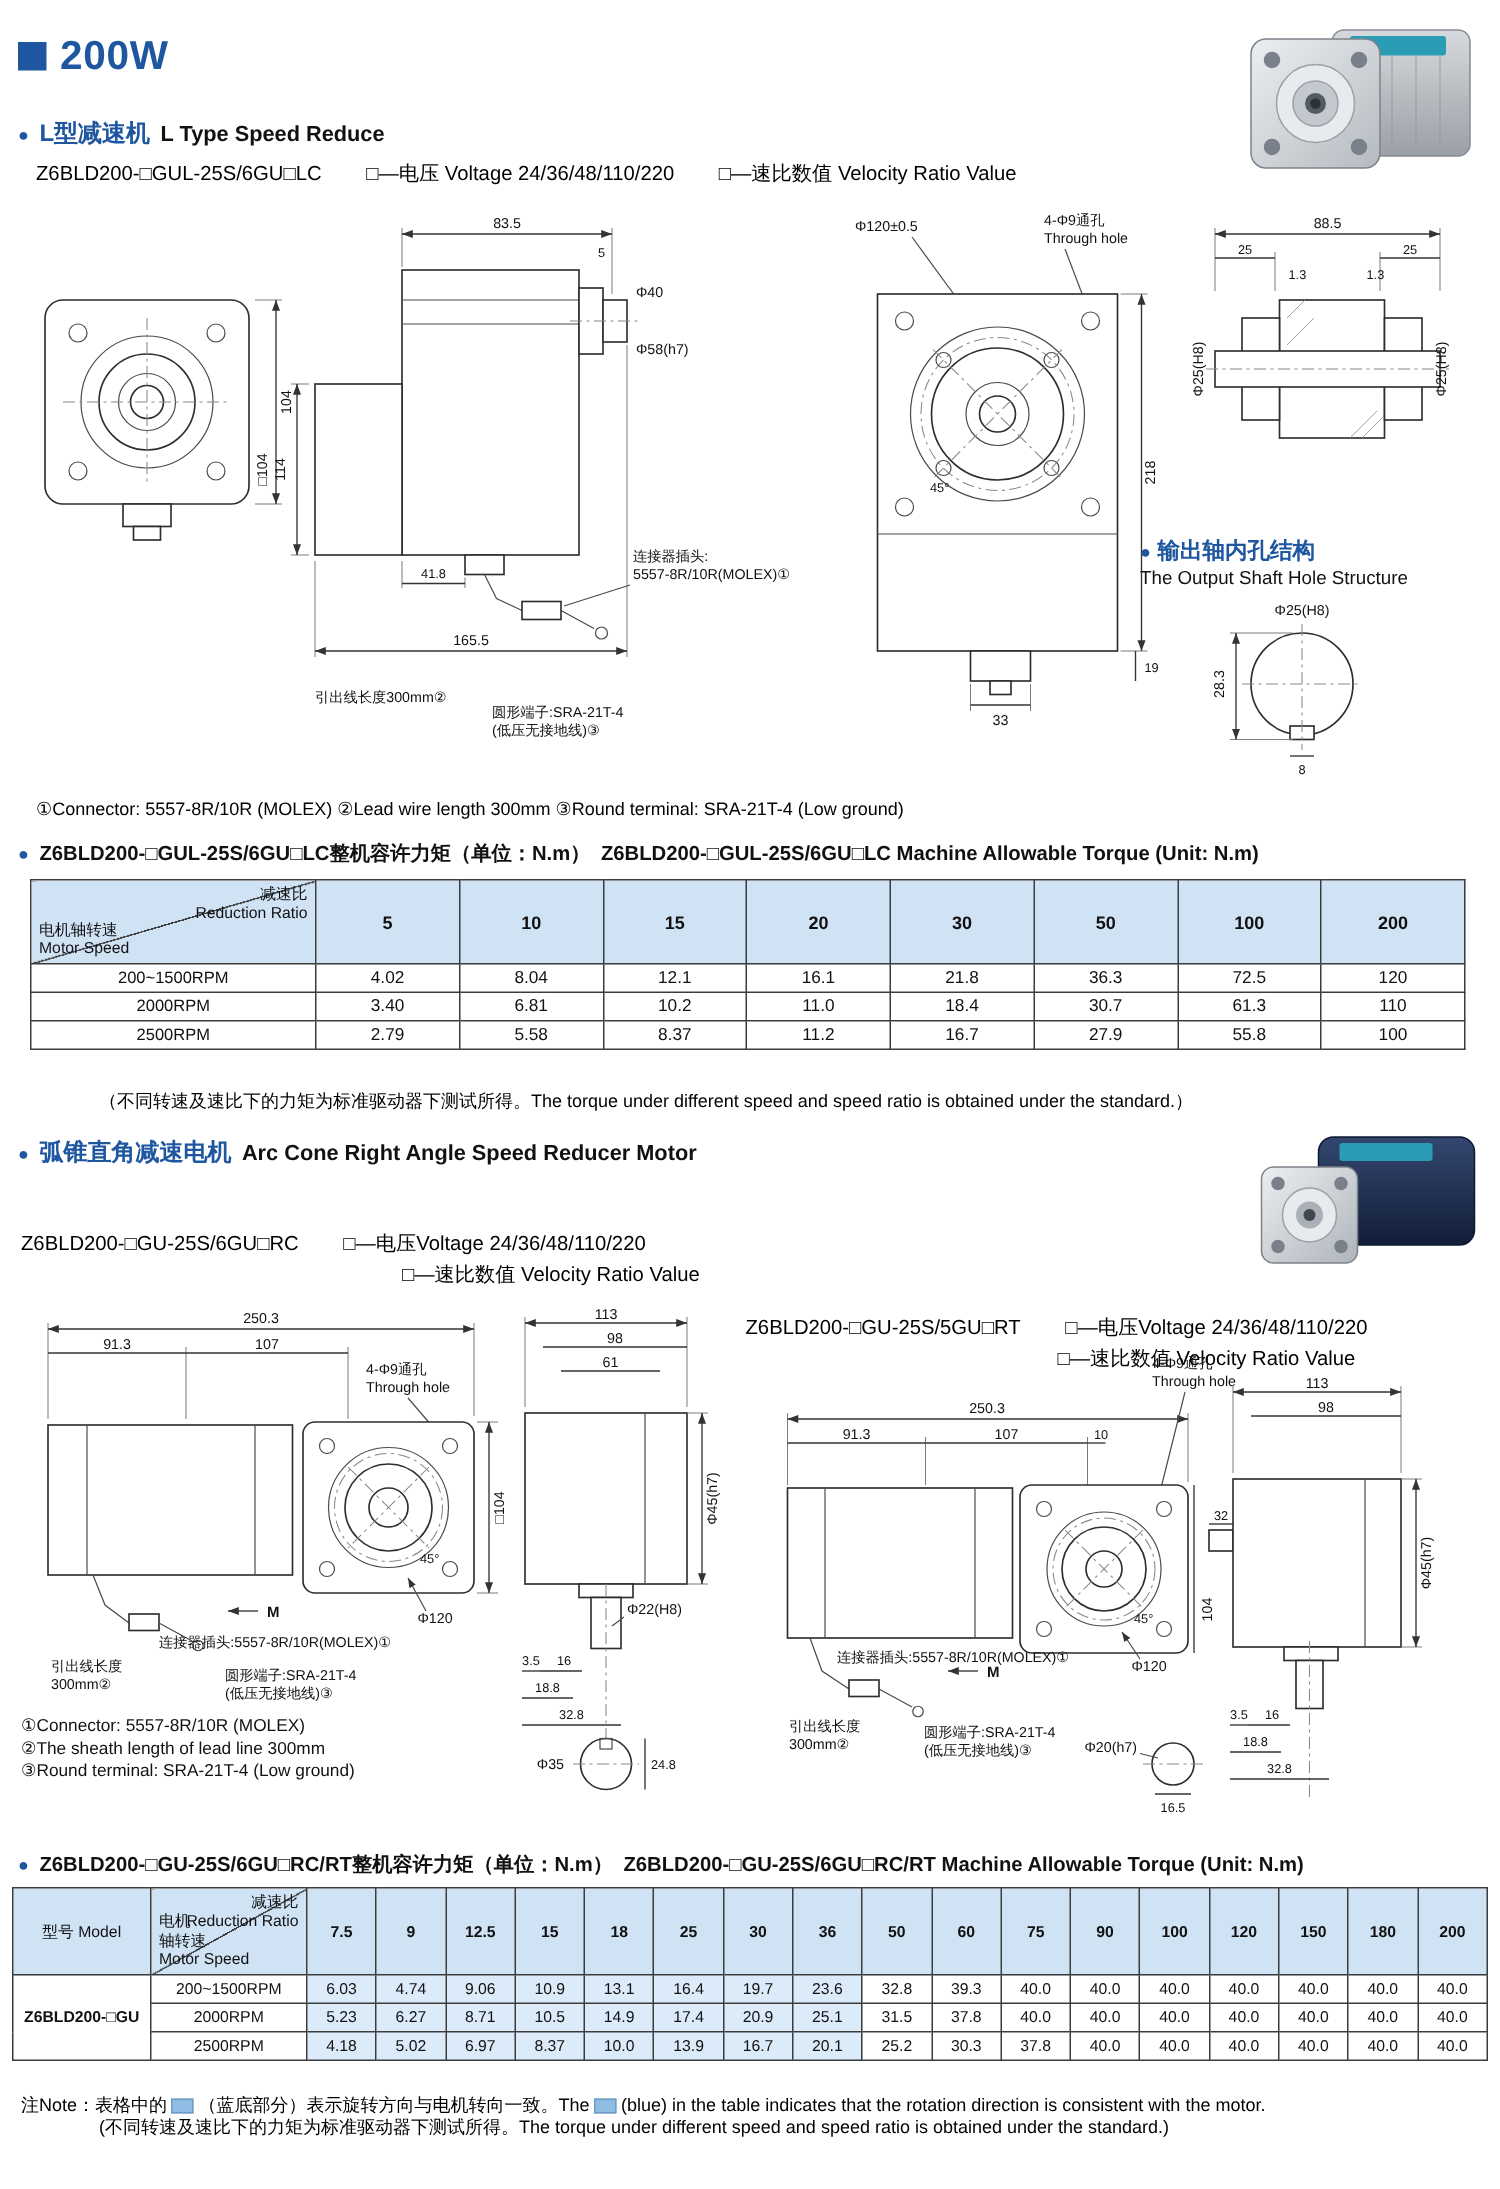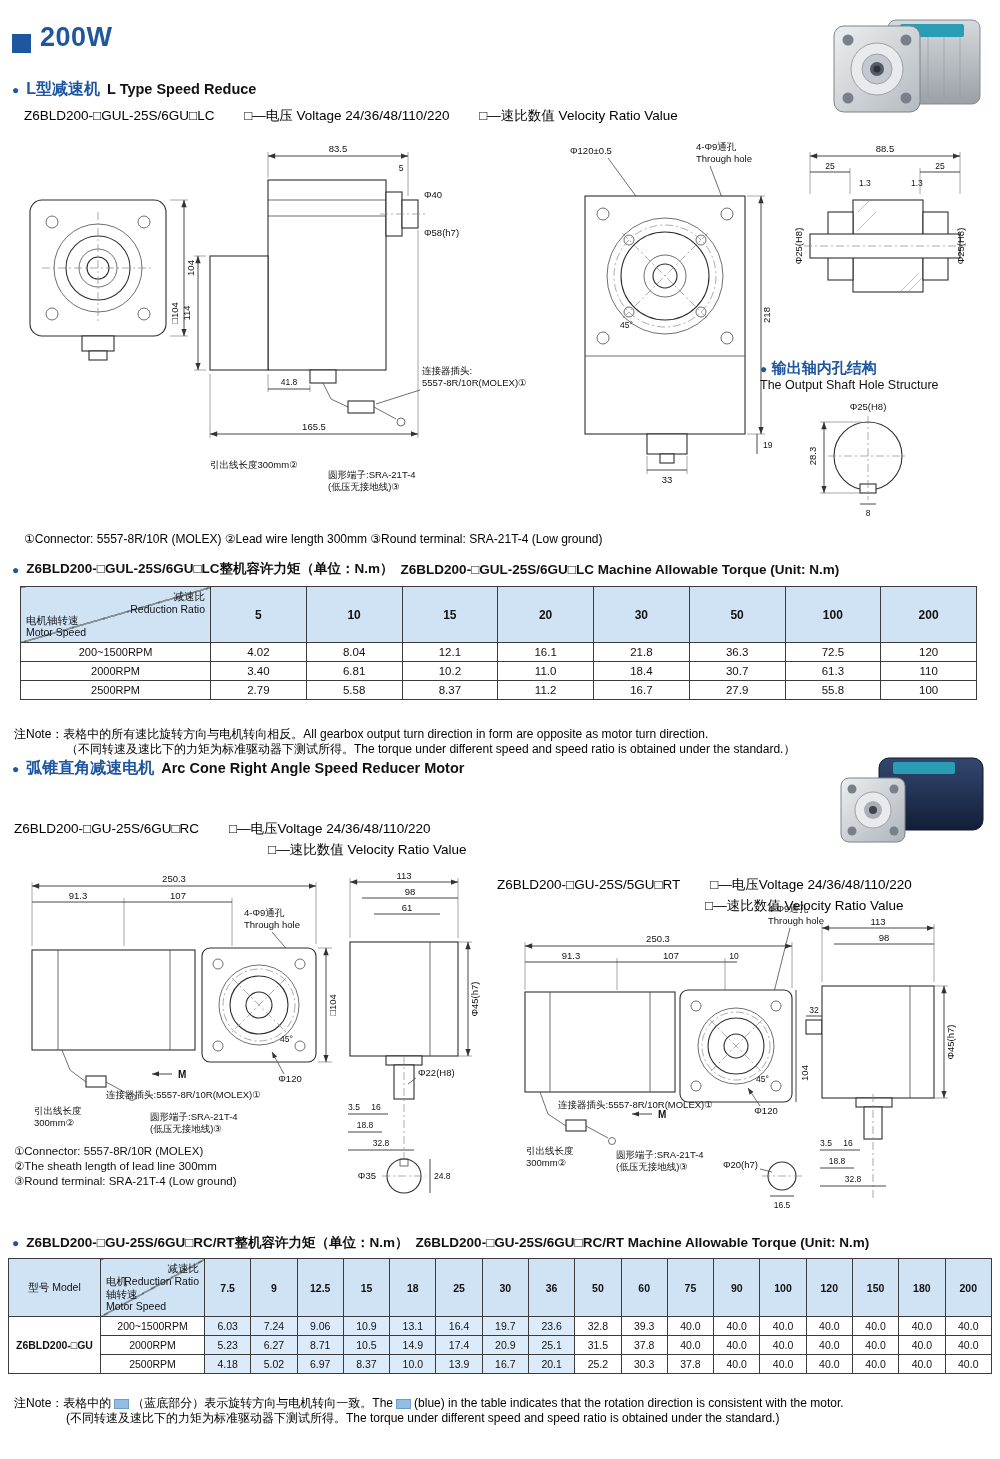--- a/index.html
+++ b/index.html
@@ -2,21 +2,21 @@
 <html style="--accent: #1e56a0; --thbg: #cfe3f5; --hl: #dcebf9; --teal: #2a9db5; --swatch: #8fbde4;"><head>
 <meta charset="utf-8">
 <style>
   :root{
     --accent:#1e56a0; --thbg:#cfe3f5; --hl:#dcebf9; --teal:#2a9db5; --swatch:#8fbde4;
   }
   *{margin:0;padding:0;box-sizing:border-box;}
   body{font-family:"Liberation Sans","DejaVu Sans",sans-serif;background:#fff;color:#111;}
   .page{position:relative;width:1000px;height:1459px;background:#fff;overflow:hidden;}
   .abs{position:absolute;}
-  .title-row{display:flex;align-items:flex-end;gap:9px;}
+  .title-row{display:flex;align-items:center;gap:9px;}
   .sq{width:19px;height:19px;background:var(--accent);display:inline-block;}
   .h1{font-size:27px;font-weight:bold;color:var(--accent);letter-spacing:.5px;}
   .sec-head{font-size:16px;display:flex;align-items:baseline;gap:7px;white-space:nowrap;}
   .bullet::before{content:"●";color:var(--accent);font-size:12px;}
   .cn{color:var(--accent);font-weight:bold;font-size:16px;}
   .en{color:#111;font-weight:bold;font-size:14.5px;}
   .model-line{font-size:13.5px;color:#000;white-space:nowrap;}
   .model-line span{margin-right:26px;}
   .tbl-title{font-size:13.5px;font-weight:bold;display:flex;gap:7px;align-items:baseline;white-space:nowrap;}
   .tbl-title .t-en{font-weight:bold;}
@@ -250,21 +250,21 @@
   </svg>
 
   <div class="abs sh-head" style="left:760px;top:358px;width:230px;">
     <div><span class="bullet"></span>
       <span class="cn">输出轴内孔结构</span></div>
     <div class="en2">The Output Shaft Hole Structure</div>
   </div>
 
   <div class="abs fn" style="left:24px;top:532px;">①Connector: 5557-8R/10R (MOLEX) ②Lead wire length 300mm ③Round terminal: SRA-21T-4 (Low ground)</div>
 
-  <div class="abs tbl-title" style="left:12px;top:560px;align-items:center;">
+  <div class="abs tbl-title" style="left:12px;top:560px;">
     <span class="bullet"></span>
     <span>Z6BLD200-□GUL-25S/6GU□LC整机容许力矩（单位：N.m）</span>
     <span class="t-en">Z6BLD200-□GUL-25S/6GU□LC Machine Allowable Torque (Unit: N.m)</span>
   </div>
 
   <table class="abs t1" style="left:20px;top:586px;width:957px;">
     <colgroup>
         <col style="width:190px">
         <col>
         <col>
@@ -326,21 +326,20 @@
       <td>11.2</td>
       <td>16.7</td>
       <td>27.9</td>
       <td>55.8</td>
       <td>100</td>
     </tr>
   </tbody>
     </table>
 
   <div class="abs note" style="left:14px;top:727px;width:970px;">
-    <span>注Note：表格中的所有速比旋转方向与电机转向相反。All gearbox output turn direction in form are opposite as motor turn direction.</span>
     <span class="ind">（不同转速及速比下的力矩为标准驱动器下测试所得。The torque under different speed and speed ratio is obtained under the standard.）</span>
   </div>
 
   <div class="abs sec-head" style="left:12px;top:758px;">
     <span class="bullet"></span>
     <span class="cn">弧锥直角减速电机</span>
     <span class="en">Arc Cone Right Angle Speed Reducer Motor</span>
   </div>
 
   <div class="abs model-line" style="left:14px;top:820px;">
@@ -617,21 +616,21 @@
       <td class="th rh">100</td>
       <td class="th rh">120</td>
       <td class="th rh">150</td>
       <td class="th rh">180</td>
       <td class="th rh">200</td>
     </tr>
     <tr style="height:19px">
       <td class="mdl" rowspan="3">Z6BLD200-□GU</td>
       <td class="lbl">200~1500RPM</td>
       <td class="hl">6.03</td>
-      <td class="hl">7.24</td>
+      <td class="hl">4.74</td>
       <td class="hl">9.06</td>
       <td class="hl">10.9</td>
       <td class="hl">13.1</td>
       <td class="hl">16.4</td>
       <td class="hl">19.7</td>
       <td class="hl">23.6</td>
       <td>32.8</td>
       <td>39.3</td>
       <td>40.0</td>
       <td>40.0</td>

